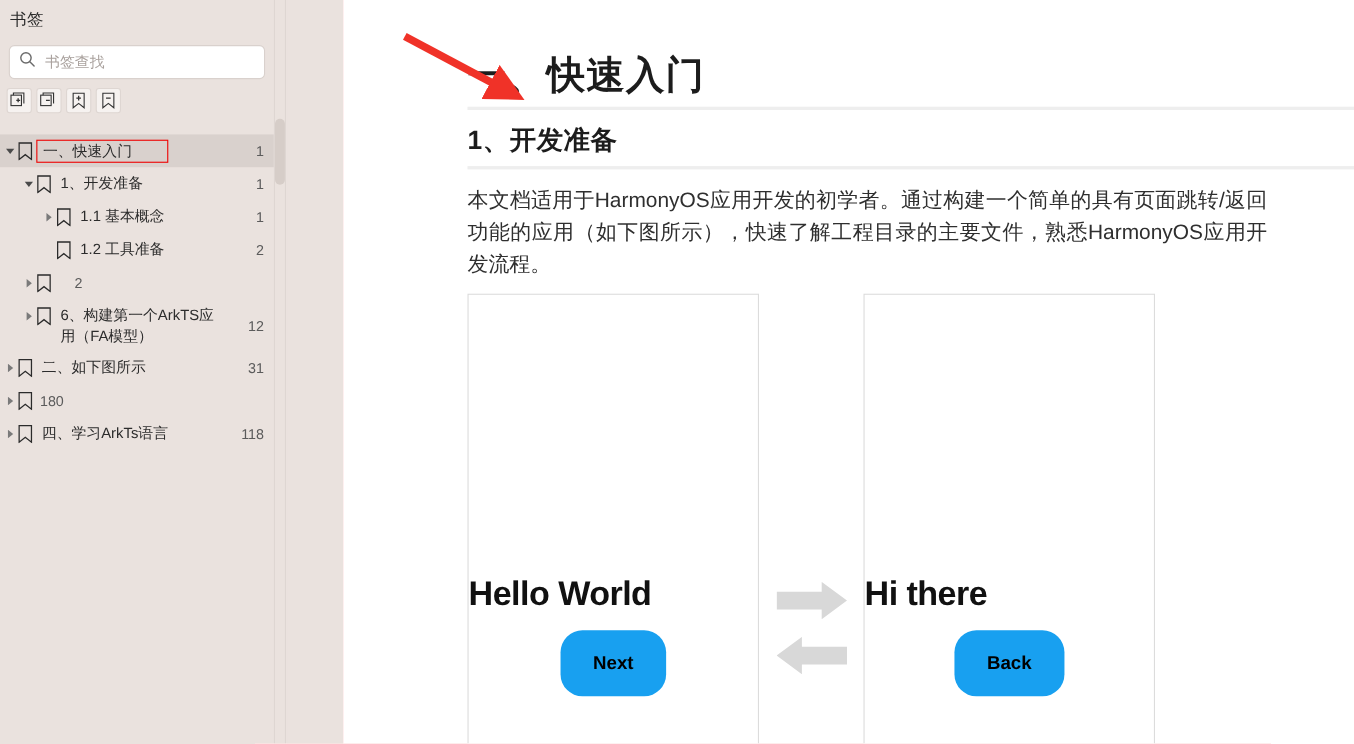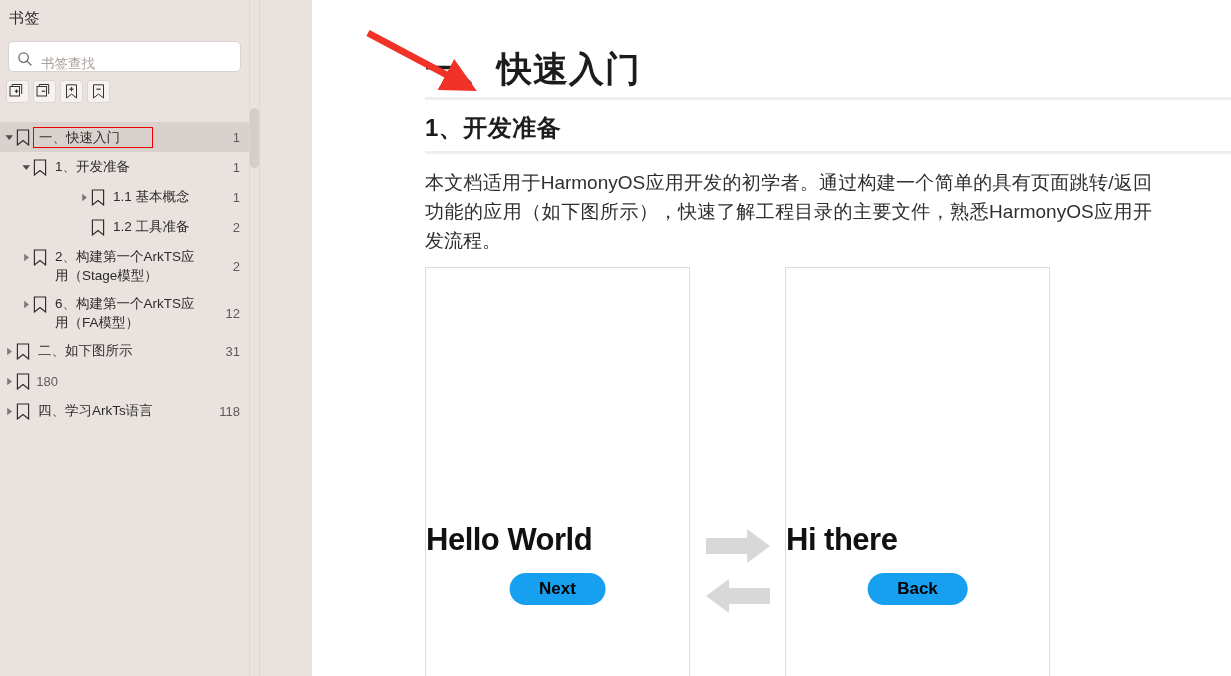--- a/index.html
+++ b/index.html
@@ -61,21 +61,21 @@
     width: 233px;
     height: 31px;
   }
   .sb-search {
     width: 100%;
     height: 100%;
     background: #ffffff;
     border: 1px solid #d9d1cd;
     border-radius: 5px;
     display: flex;
-    align-items: flex-end;
+    align-items: center;
     padding-left: 8px;
   }
   .sb-search .mag { flex: 0 0 auto; display: block; }
   .sb-search input {
     border: none;
     outline: none;
     background: transparent;
     margin-left: 8px;
     font-size: 13.5px;
     color: #333;
@@ -159,21 +159,21 @@
   }
   .tree-row.redbox .label {
     border: 1.5px solid #ee0000;
     padding-left: 5px;
     margin-left: 2px;
     margin-right: 60px;
   }
 
   .ind-0 { padding-left: 3px; }
   .ind-1 { padding-left: 20px; }
-  .ind-2 { padding-left: 38px; margin-left: 40px; }
+  .ind-2 { padding-left: 38px; }
 
   
   .sb-scroll-track {
     position: absolute;
     top: 0; left: 249px;
     width: 11px; height: 676px;
     background: #eae2de;
     border-left: 1px solid #ded6d2;
     border-right: 1px solid #ded6d2;
   }
@@ -266,21 +266,21 @@
   }
   .phone .screen-btn {
     position: absolute;
     top: 305px;
     left: 50%;
     transform: translateX(-50%);
     background: #18a0f0;
     color: #000000;
     font-size: 17px;
     font-weight: bold;
-    padding: 6px 30px;
+    padding: 20px 30px;
     border-radius: 20px;
     border: none;
     cursor: pointer;
     font-family: "Liberation Sans", sans-serif;
   }
 
   .arrows {
     flex: 0 0 95px;
     position: relative;
   }
@@ -420,21 +420,20 @@
           <span class="arrow">
             <svg width="9" height="9" viewBox="0 0 9 9">
               <path d="M2.2 0.7 L7 4.5 L2.2 8.3 Z" fill="#7a7a7a"></path>
             </svg>
           </span>
           <span class="bm">
             <svg width="14" height="17" viewBox="0 0 14 17">
               <path d="M1.4 1 H12.6 V16 L7 11.6 L1.4 16 Z" fill="none" stroke="#2b2b2b" stroke-width="1.15"></path>
             </svg>
           </span>
-          <span class="label">2、构建第一个ArkTS应用（Stage模型）</span>
           <span class="pg">2</span>
         </div>
         <div class="tree-row ind-1">
           <span class="arrow">
             <svg width="9" height="9" viewBox="0 0 9 9">
               <path d="M2.2 0.7 L7 4.5 L2.2 8.3 Z" fill="#7a7a7a"></path>
             </svg>
           </span>
           <span class="bm">
             <svg width="14" height="17" viewBox="0 0 14 17">

